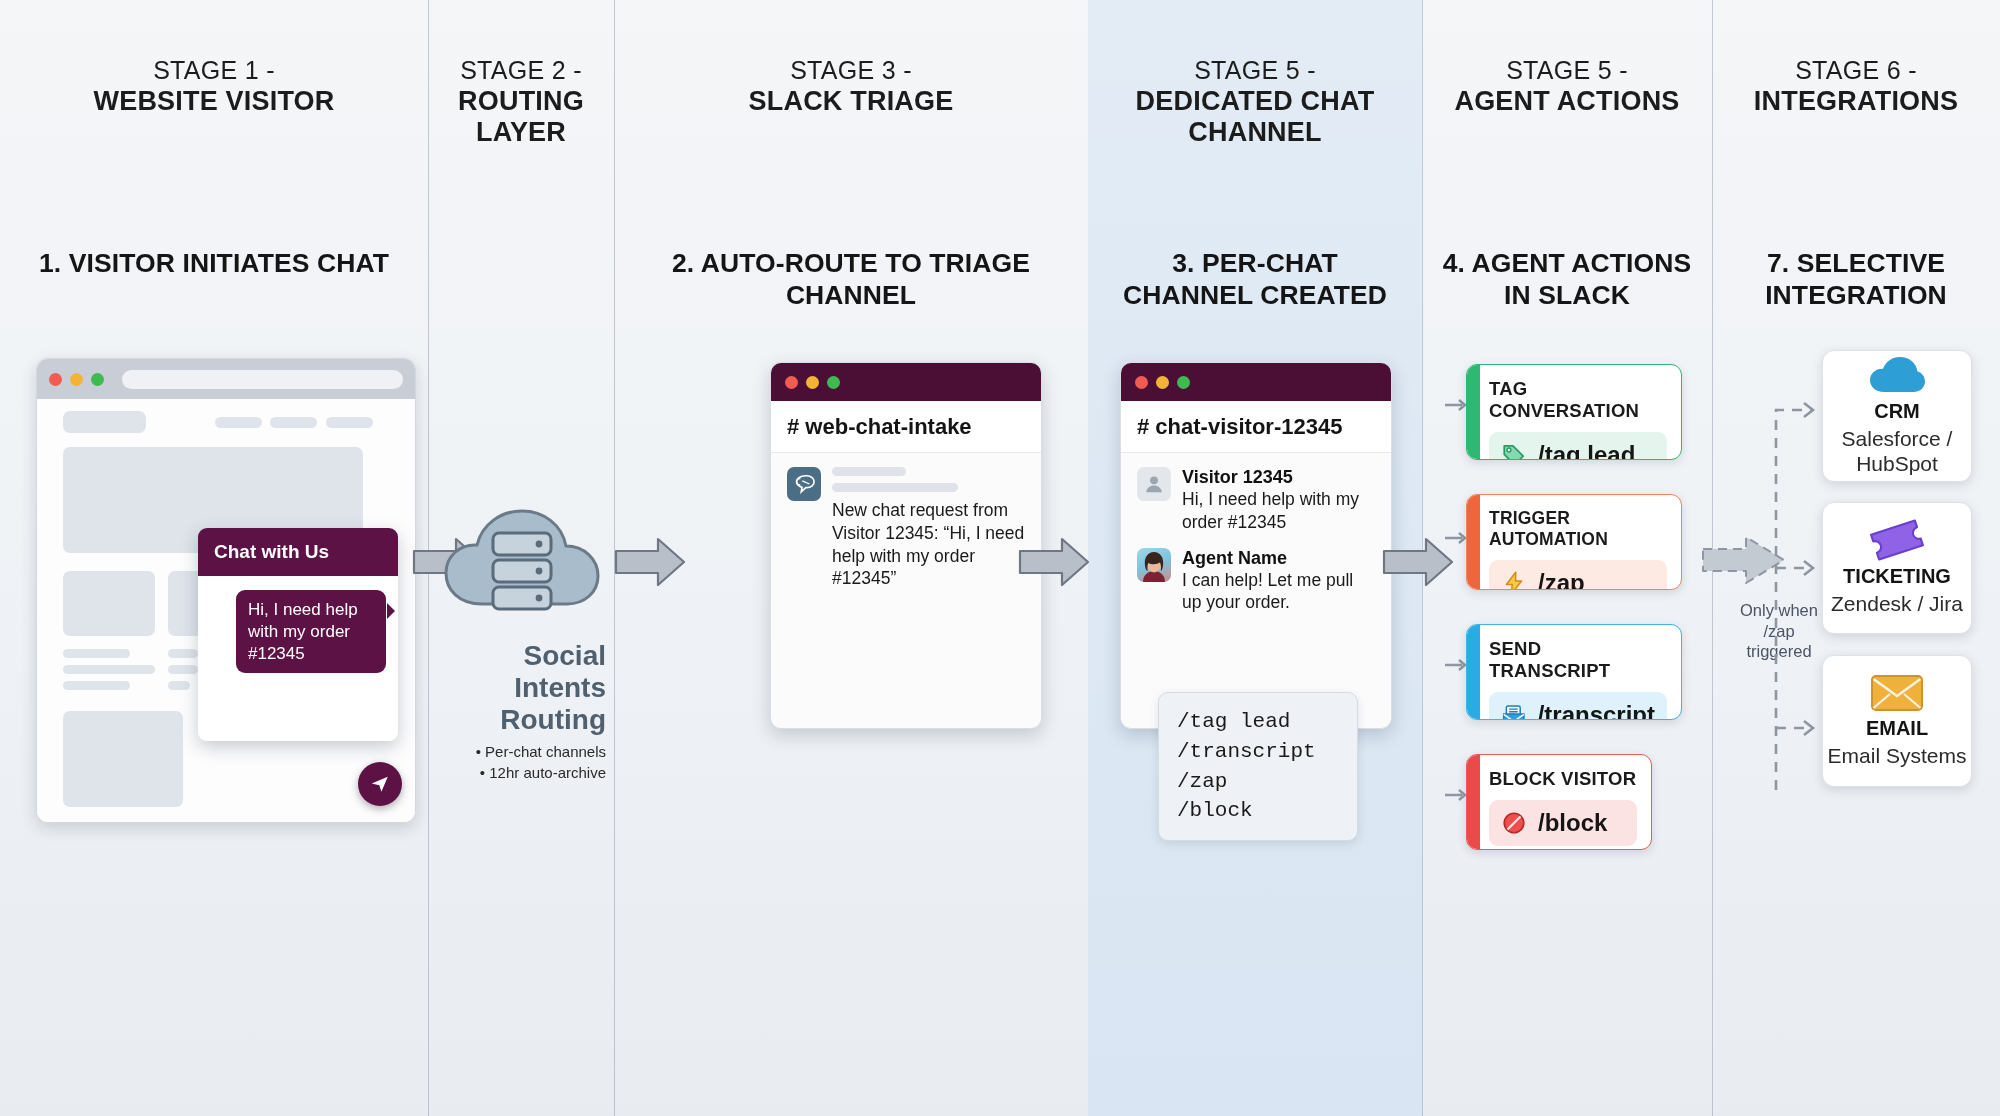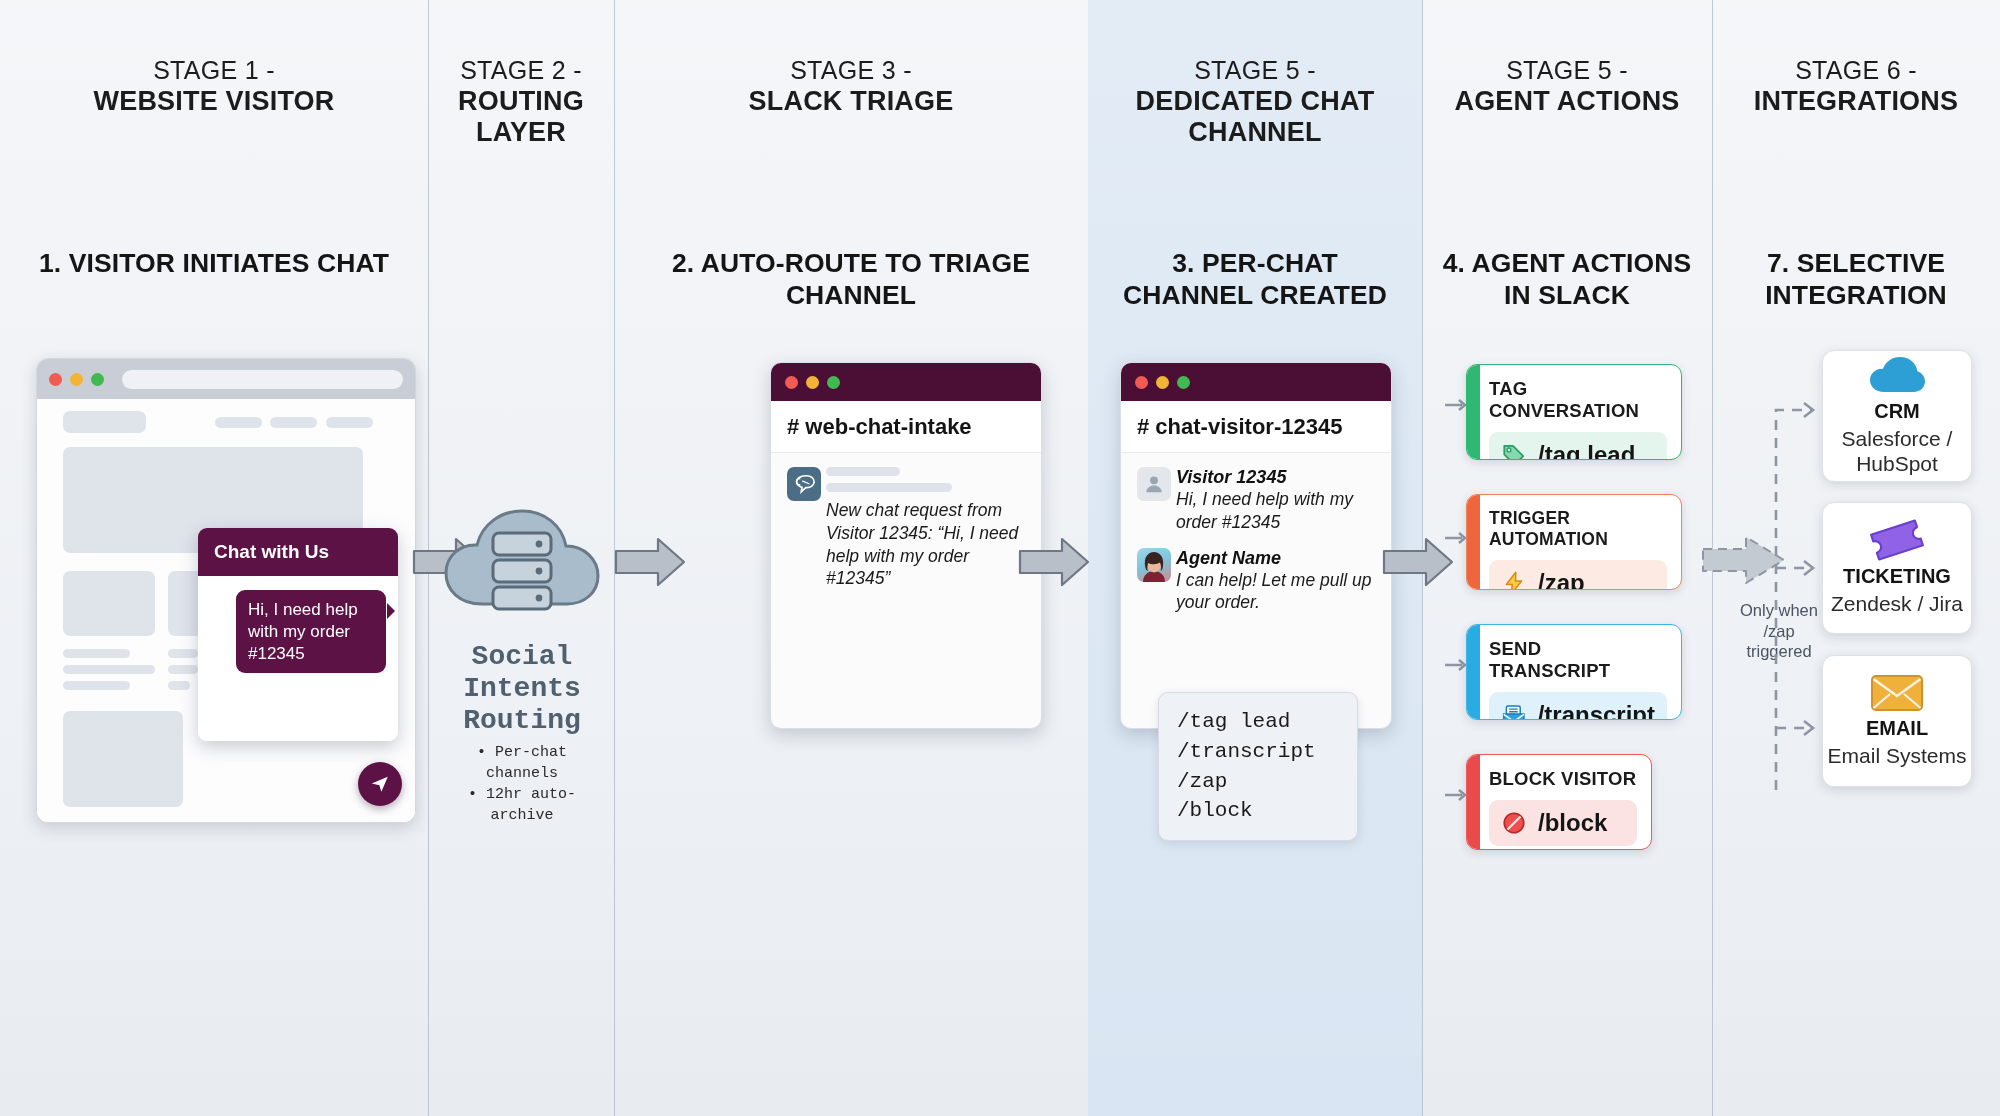--- a/index.html
+++ b/index.html
@@ -90,21 +90,21 @@
     content: ""; position: absolute; right: -9px; top: 13px;
     border: 8px solid transparent; border-left-color: #5d1246; border-right: 0;
   }
   .send-fab {
     position: absolute; width: 44px; height: 44px; border-radius: 50%;
     background: #5d1246; display: flex; align-items: center; justify-content: center;
     box-shadow: 0 3px 9px rgba(40,20,40,.35);
   }
 
   
-  .cloudwrap { position: absolute; text-align: center; font-family: Liberation Mono, monospace; }
+  .cloudwrap { position: absolute; text-align: right; }
   .si-title {
     font-size: 28px; font-weight: 700; color: #50606f; line-height: 1.15; margin-top: 6px;
   }
   .si-bullets { margin-top: 4px; font-size: 15px; color: #2a2a2a; line-height: 1.42; }
 
   
   .slackwin {
     position: absolute; background: #fbfbfc;
     border-radius: 11px; overflow: hidden;
     box-shadow: 0 6px 18px rgba(45,58,80,.22);
@@ -112,21 +112,21 @@
   }
   .slack-bar {
     height: 38px; background: #4b0f36;
     display: flex; align-items: center; gap: 8px; padding: 0 14px;
   }
   .slack-chan {
     font-size: 22px; font-weight: 700; color: #141414;
     padding: 13px 16px 12px 16px; border-bottom: 1px solid #e6e9ee; background: #fff;
   }
   .slack-body { padding: 14px 16px; }
-  .msgrow { display: flex; gap: 5px; margin-bottom: 14px; font-style: italic; }
+  .msgrow { display: flex; gap: 11px; margin-bottom: 14px; }
   .ava { width: 34px; height: 34px; border-radius: 7px; flex: none; }
   .ava.bot { background: #4c6d86; display:flex; align-items:center; justify-content:center; }
   .ava.vis { background: #e3e6eb; display:flex; align-items:center; justify-content:center; }
   .msgtxt { font-size: 17.5px; line-height: 1.3; color: #1a1a1a; }
   .msgname { font-weight: 700; font-size: 18px; color: #111; display:block; }
   .skl { height: 9px; background: #dfe3e9; border-radius: 5px; margin-bottom: 7px; }
   .cmdbox {
     position: absolute;
     background: #eef1f5; border: 1px solid #d6dbe3; border-radius: 10px;
     padding: 14px 18px;

